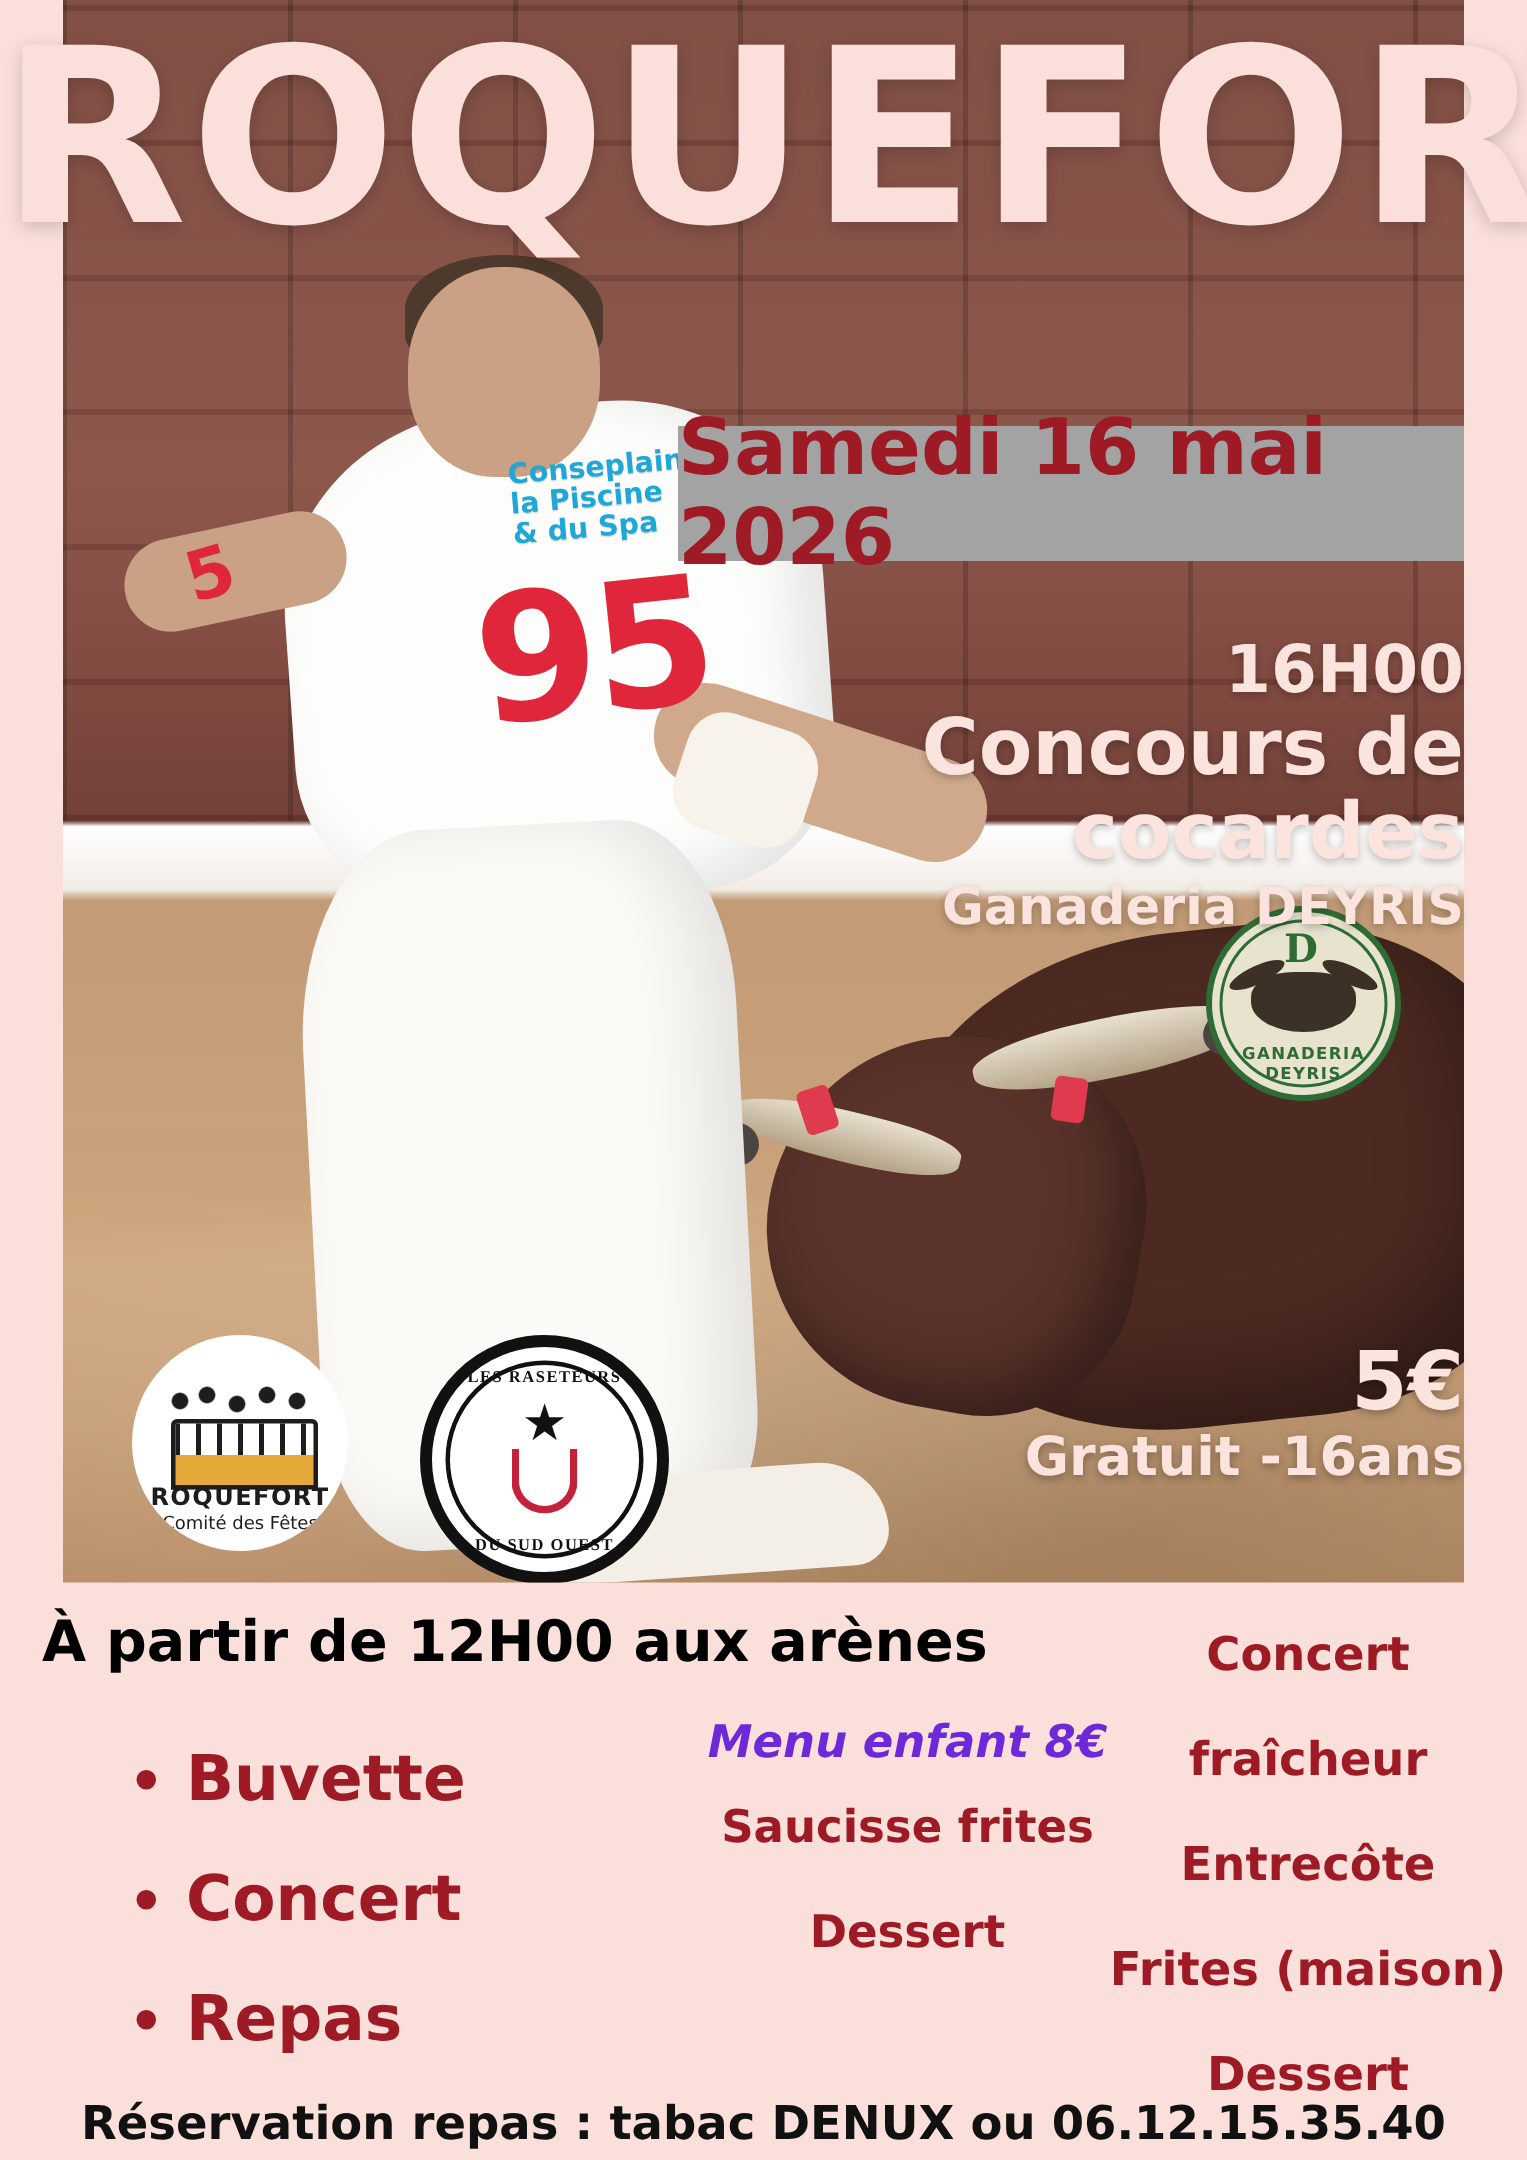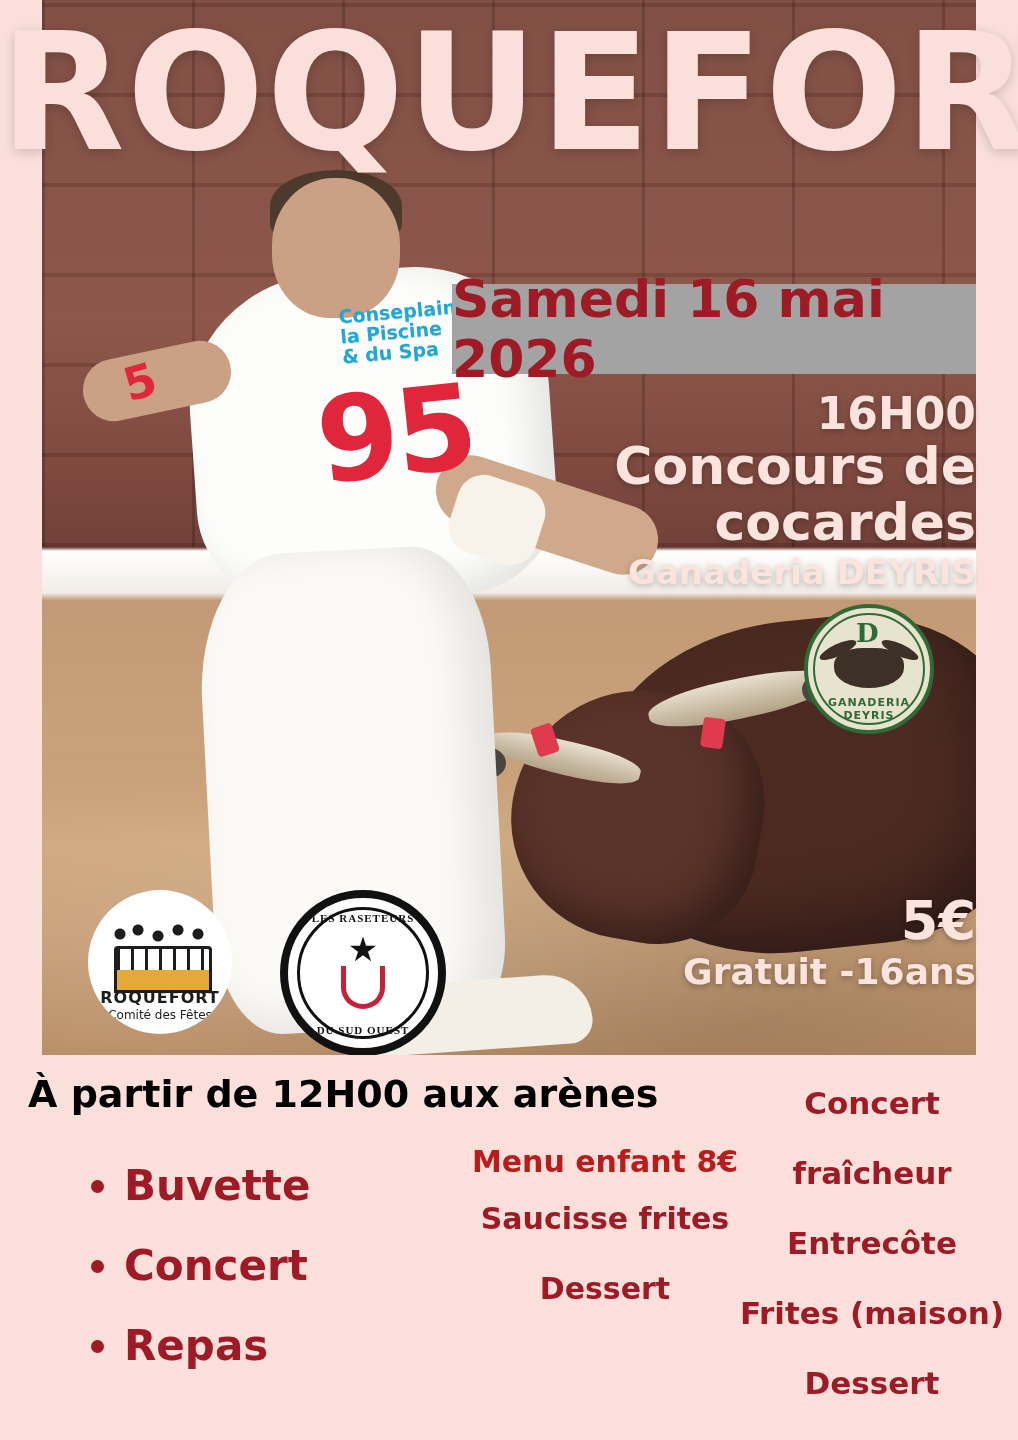--- a/index.html
+++ b/index.html
@@ -248,21 +248,21 @@
     font-weight: bold;
     font-size: 52px;
     color: #9e1b26;
     letter-spacing: 0px;
   }
 
   
   .right-info {
     position: absolute;
     right: 42px;
-    top: 390px;
+    top: 423px;
     width: 560px;
     text-align: right;
     color: #fbe3de;
     font-family: "DejaVu Sans", sans-serif;
     font-weight: bold;
     text-shadow: 0 2px 6px rgba(0,0,0,0.25);
   }
   .right-info .hour { font-size: 44px; line-height: 48px; }
   .right-info .concours { font-size: 52px; line-height: 56px; }
   .right-info .ganaderia { font-size: 34px; line-height: 44px; }
@@ -478,21 +478,21 @@
   .menu-enfant {
     position: absolute;
     left: 470px;
     top: 80px;
     width: 270px;
     text-align: center;
     color: #9e1b26;
     font-family: "DejaVu Sans", sans-serif;
     font-weight: bold;
   }
-  .menu-enfant .title-l { font-size: 30px; color: #b91c1c; line-height: 44px; }
+  .menu-enfant .title-l { font-size: 30px; color: #6d28d9; line-height: 44px; font-style: italic; }
   .menu-enfant .item { font-size: 30px; line-height: 70px; }
 
   .menu-main {
     position: absolute;
     left: 726px;
     top: 8px;
     width: 292px;
     text-align: center;
     color: #9e1b26;
     font-family: "DejaVu Sans", sans-serif;
@@ -608,15 +608,16 @@
       <div class="item">Dessert</div>
     </div>
 
     <div class="menu-main">
       <div class="item">Concert fraîcheur</div>
       <div class="item">Entrecôte</div>
       <div class="item">Frites (maison)</div>
       <div class="item">Dessert</div>
     </div>
 
+    <div class="reservation">Réservation repas : tabac DENUX ou 06.12.15.35.40</div>
   </div>
 
 </div>
 
 </body></html>

